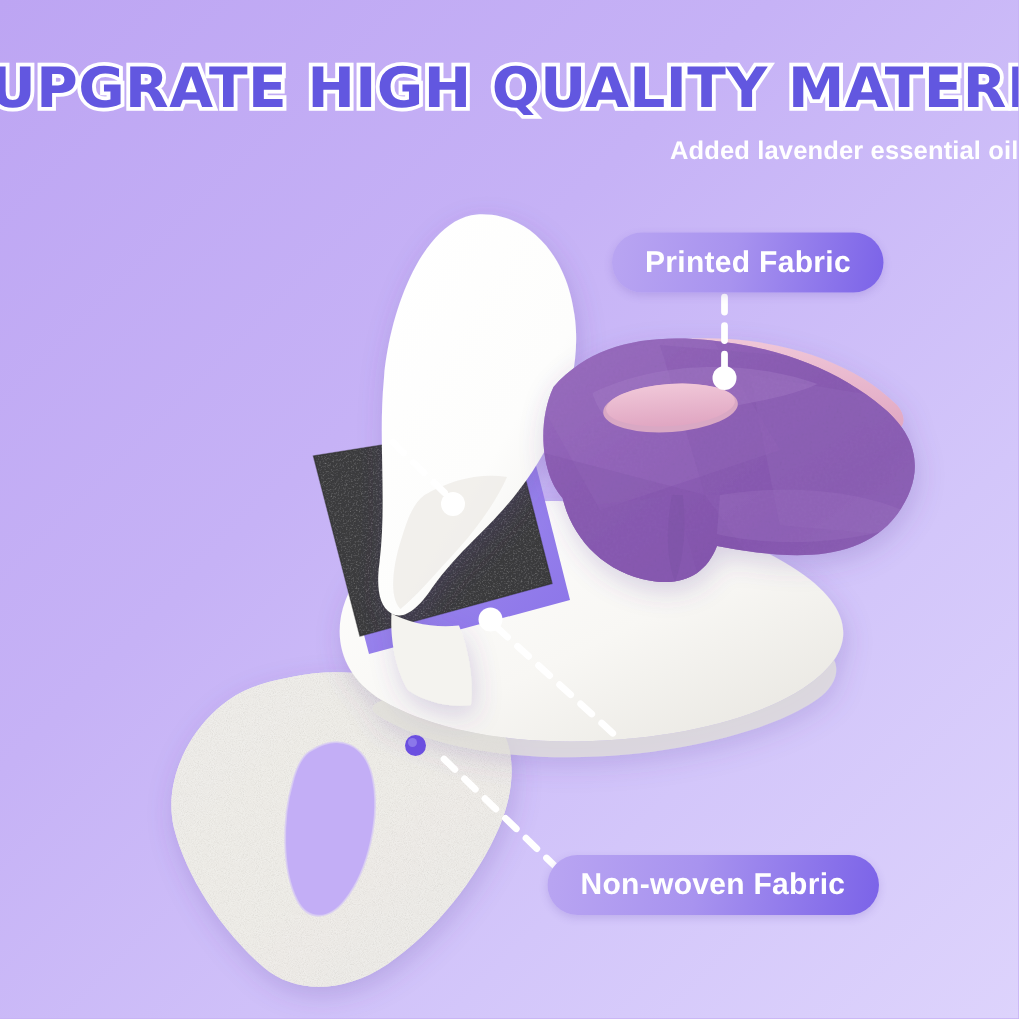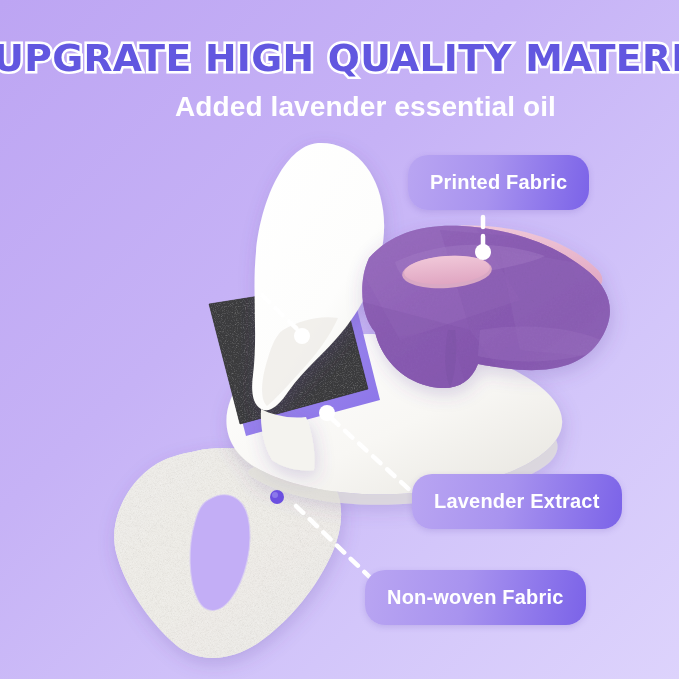--- a/index.html
+++ b/index.html
@@ -33,36 +33,36 @@
     color:#6257e0;
     font-family:"DejaVu Sans", sans-serif;
     -webkit-text-stroke:5px #ffffff;
     paint-order:stroke fill;
     white-space:nowrap;
     line-height:1.05;
     transform:scaleX(1.02);
   }
   .subtitle {
     margin-top:13px;
-    font-size:28px;
+    font-size:17px;
     font-weight:bold;
     color:#ffffff;
     letter-spacing:0.1px;
-    text-align:center;
+    text-align:right;
     padding-left:52px;
     line-height:1.1;
   }
 
   
   .pill {
     position:absolute;
     display:flex;
     align-items:center;
     justify-content:center;
-    height:55px;
+    height:40px;
     padding:0 22px;
     border-radius:20px;
     color:#ffffff;
     font-size:20px;
     font-weight:bold;
     white-space:nowrap;
     background:linear-gradient(100deg,#b9a5f2 0%, #a893ef 45%, #7b63e8 100%);
     box-shadow:0 2px 6px rgba(90,60,170,0.18);
     z-index:45;
     letter-spacing:0.2px;
@@ -286,17 +286,16 @@
   </svg>
 
   <div class="header">
     <div class="title">UPGRATE HIGH QUALITY MATERIAL</div>
     <div class="subtitle">Added lavender essential oil</div>
   </div>
 
   <div class="pill" id="pill-printed-fabric">Printed Fabric</div>
 
 
-  <div class="pill" id="pill-lavender-extract">Lavender Extract</div>
 
   <div class="pill" id="pill-nonwoven-fabric">Non-woven Fabric</div>
 
 </div>
 
 </body></html>

